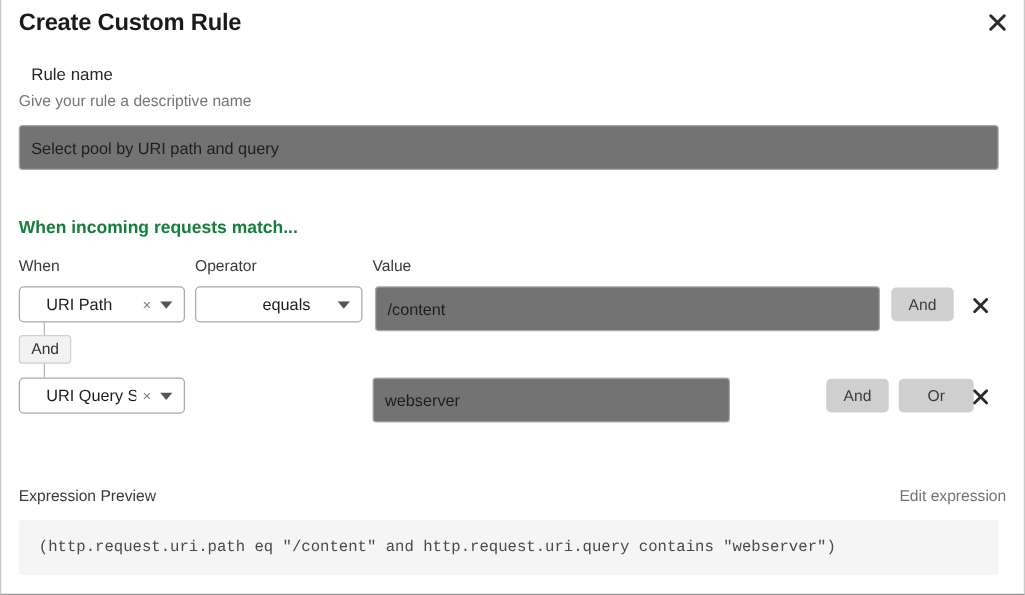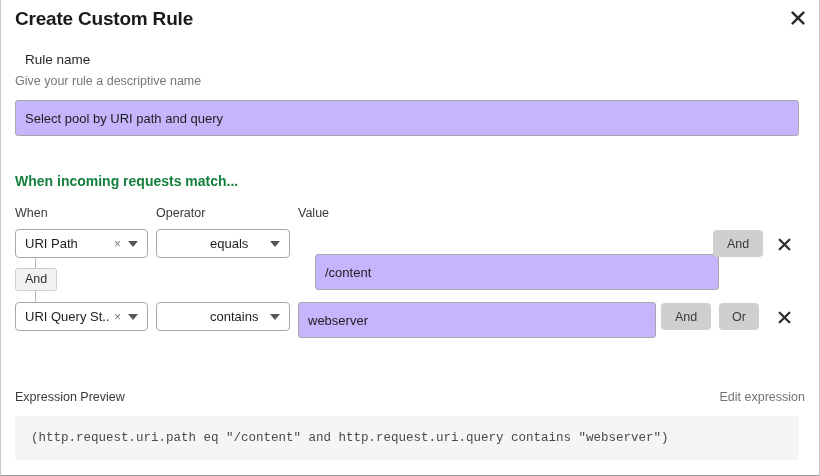--- a/index.html
+++ b/index.html
@@ -64,21 +64,21 @@
     color: #767676;
   }
   #rule-name-label { left: 24px; top: 52px; }
   #rule-name-help  { left: 14px; top: 74px; }
 
   .text-input {
     position: absolute;
     box-sizing: border-box;
     border: 1px solid #a8a8a8;
     border-radius: 3px;
-    background: #c4b5fd;
+    background: #737373;
     font-family: "Liberation Sans", sans-serif;
     font-size: 13px;
     color: #1d1d1d;
     padding: 17px 9px;
     outline: none;
   }
   #rule-name-input {
     left: 14px;
     top: 100px;
     width: 784px;
@@ -135,30 +135,30 @@
   }
   .caret {
     flex: 0 0 auto;
     padding: 0 9px 0 2px;
     display: flex;
     align-items: center;
     cursor: pointer;
   }
   .caret svg { display: block; }
 
-  .field-select  { left: 14px;  width: 133px; }
+  .field-select  { left: 14px;  width: 133px; padding-left: 12px; }
   .op-select     { left: 155px; width: 134px; padding-left: 44px; }
 
   #field-select-1 { top: 229px; }
   #op-select-1    { top: 229px; }
   #field-select-2 { top: 302px; }
   #op-select-2    { top: 302px; }
 
-  #value-input-1 { left: 314px; top: 229px; width: 404px; height: 14px; margin-top: 25px; }
-  #value-input-2 { left: 297px; top: 302px; width: 358px; height: 29px; }
+  #value-input-1 { left: 299px; top: 229px; width: 404px; height: 14px; }
+  #value-input-2 { left: 297px; top: 302px; width: 286px; height: 29px; }
 
   
   .connector {
     position: absolute;
     left: 34px;
     width: 1px;
     background: #b6b6b6;
   }
   #connector-top    { top: 258px; height: 11px; }
   #connector-bottom { top: 291px; height: 11px; }
@@ -186,21 +186,21 @@
     border: none;
     border-radius: 4px;
     font-family: "Liberation Sans", sans-serif;
     font-size: 12.5px;
     color: #3a3a3a;
     cursor: pointer;
     padding: 0;
   }
   #and-btn-1 { left: 712px; top: 230px; width: 50px; }
   #and-btn-2 { left: 660px; top: 303px; width: 50px; }
-  #or-btn-2  { left: 718px; top: 303px; width: 40px; }
+  #or-btn-2  { left: 718px; top: 303px; width: 60px; }
 
   .delete-btn {
     position: absolute;
     width: 22px;
     height: 22px;
     display: flex;
     align-items: center;
     justify-content: center;
     background: transparent;
     border: none;
@@ -310,28 +310,20 @@
   <div class="select-box field-select" id="field-select-2">
     <span class="select-label">URI Query St...</span>
     <span class="clear-x">×</span>
     <span class="caret">
       <svg width="10" height="6" viewBox="0 0 10 6">
           <path d="M0 0 L10 0 L5 6 Z" fill="#555"></path>
         </svg>
     </span>
   </div>
 
-  <div class="select-box op-select" id="op-select-2">
-    <span class="select-label">contains</span>
-    <span class="caret">
-      <svg width="10" height="6" viewBox="0 0 10 6">
-          <path d="M0 0 L10 0 L5 6 Z" fill="#555"></path>
-        </svg>
-    </span>
-  </div>
 
   <input class="text-input" id="value-input-2" type="text" value="webserver" style="">
 
   <button class="logic-btn" id="and-btn-2">And</button>
   <button class="logic-btn" id="or-btn-2">Or</button>
 
   <button class="delete-btn" id="delete-btn-2">
     <span>
       <svg width="13" height="13" viewBox="0 0 14 14">
         <path d="M1.8 1.8 L12.2 12.2 M12.2 1.8 L1.8 12.2" stroke="#2b2b2b" stroke-width="2.4" stroke-linecap="round"></path>

